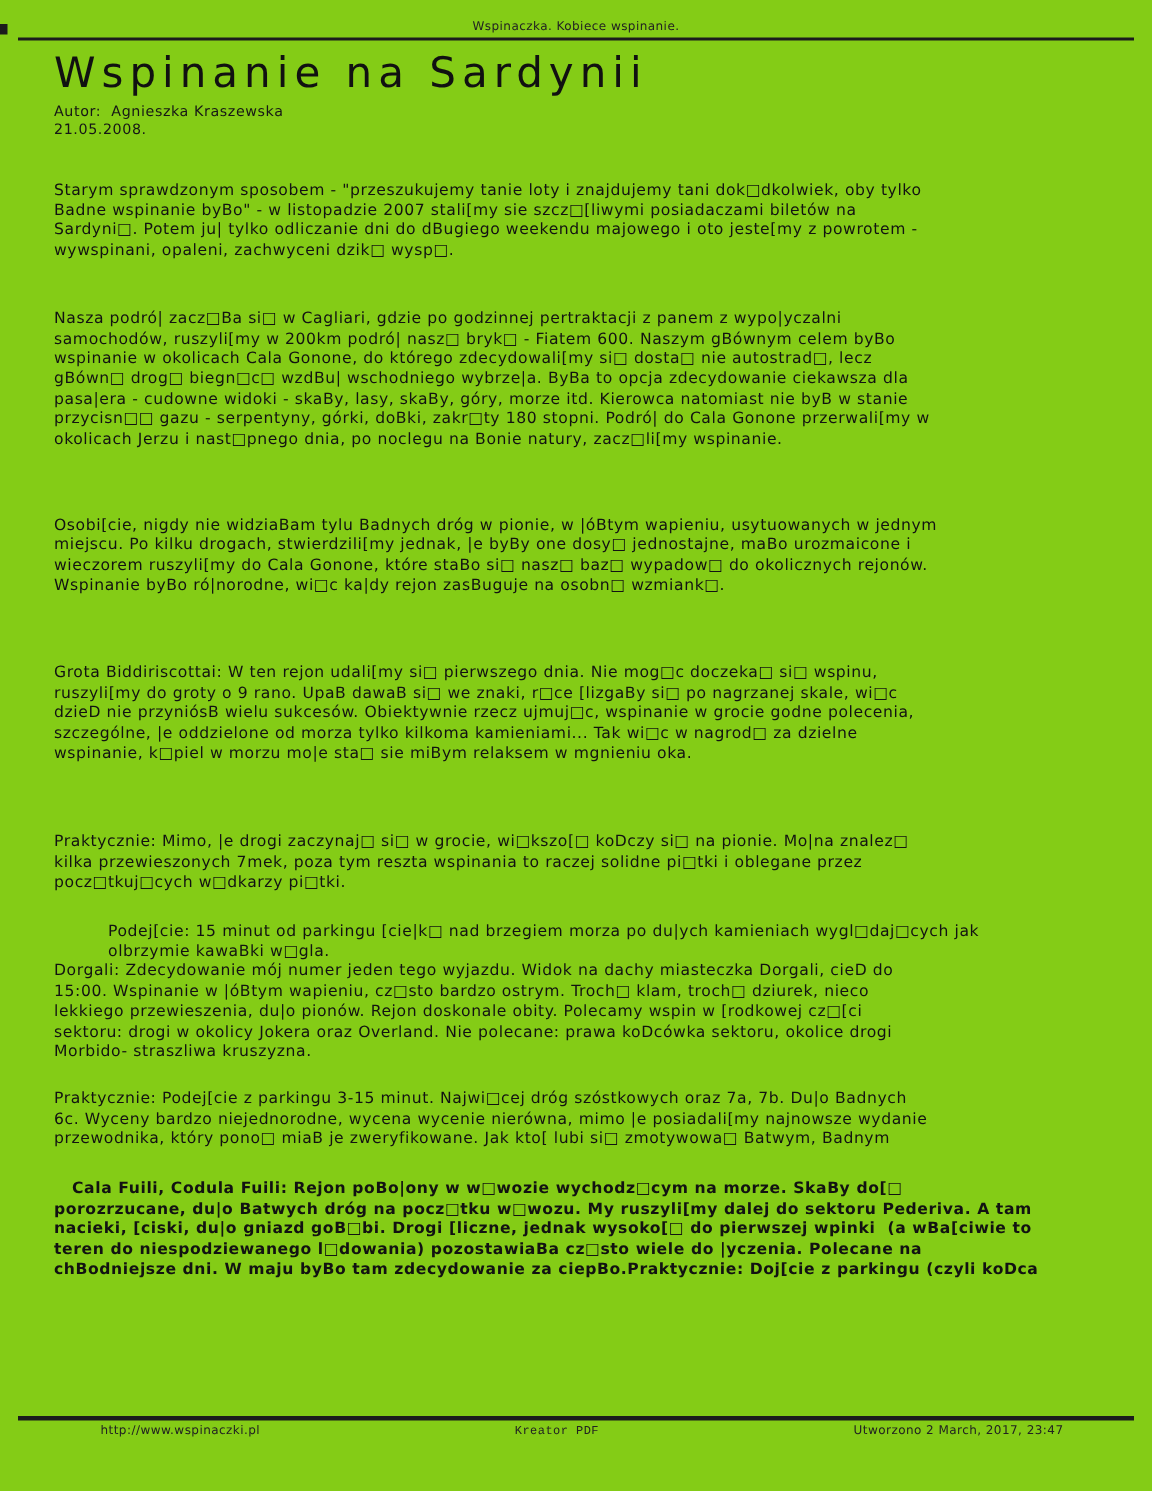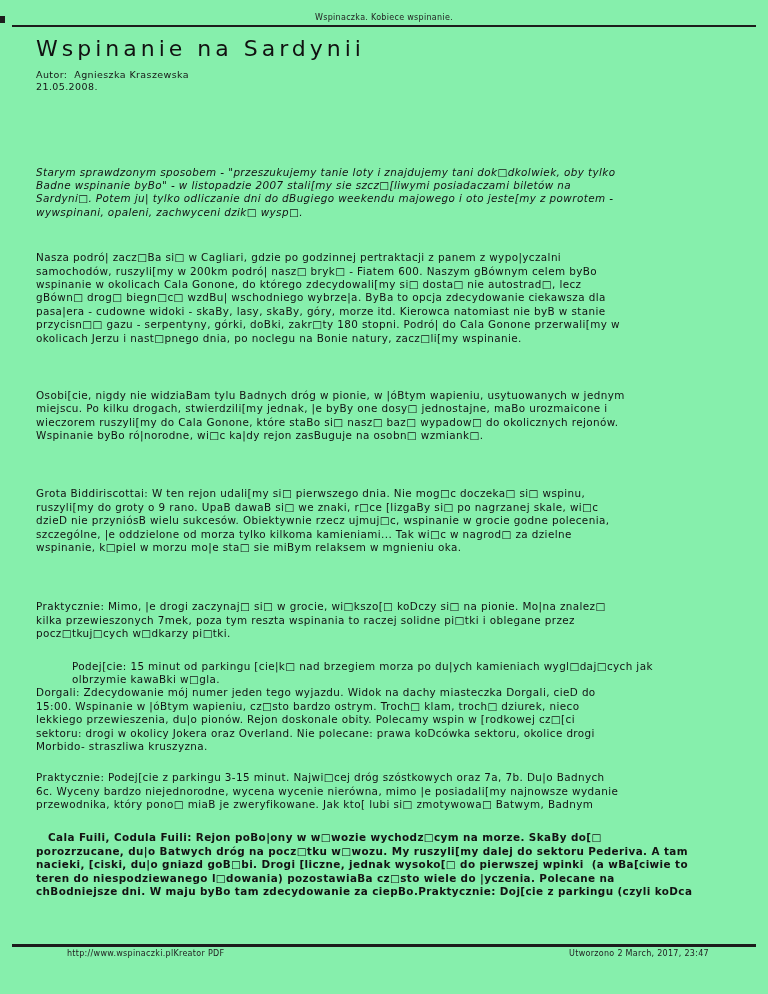--- a/index.html
+++ b/index.html
@@ -4,21 +4,21 @@
 <style>
   html, body {
     margin: 0;
     padding: 0;
     background: #ffffff;
   }
   .page {
     position: relative;
     width: 768px;
     height: 994px;
-    background: #86efac;
+    background: #84cc16;
     overflow: hidden;
     font-family: "DejaVu Sans", "Liberation Sans", sans-serif;
     color: #121212;
   }
   
   .page-header { position: relative; }
   .header-title {
     padding-top: 13px;
     text-align: center;
     font-size: 8px;
@@ -35,21 +35,21 @@
     position: absolute;
     left: 0;
     top: 16px;
     width: 5px;
     height: 7px;
     background: #1c1c1c;
   }
   
   .title {
     margin: 9px 30px 0 36px;
-    font-size: 22px;
+    font-size: 28px;
     font-weight: normal;
     letter-spacing: 4px;
     line-height: 25px;
     color: #111;
     white-space: pre;
   }
   .byline {
     margin: 8px 30px 0 36px;
     font-size: 9.5px;
     letter-spacing: 0.4px;
@@ -63,21 +63,21 @@
     font-size: 10.4px;
     letter-spacing: 0.4px;
     color: #121212;
   }
   .line {
     height: 13.4px;
     line-height: 13.4px;
     white-space: pre;
     overflow: visible;
   }
-  .para-1 { margin-top: 72px; font-style: italic; }
+  .para-1 { margin-top: 27px; }
   .para-2 { margin-top: 32px; }
   .para-3 { margin-top: 44px; }
   .para-4 { margin-top: 45px; }
   .para-5 { margin-top: 46px; }
   .para-6 { margin-top: 19px; margin-left: 36px; }
   .para-7 { }
   .para-8 { margin-top: 18px; }
   .para-9 { margin-top: 20px; font-weight: bold; }
   
   .page-footer {
@@ -96,21 +96,22 @@
     justify-content: space-between;
     align-items: baseline;
     margin: 2px 59px 0 37px;
     font-size: 8px;
     letter-spacing: 0.3px;
     color: #222;
     padding-left: 30px;
   }
   .footer-center {
     flex: 1;
-    text-align: left;
+    text-align: center;
+    font-family: Liberation Mono, monospace;
   }
 </style>
 </head>
 <body>
 
 <div class="page">
 
   <div class="page-header">
     <div class="header-title">Wspinaczka. Kobiece wspinanie.</div>
     <div class="header-rule"></div>

